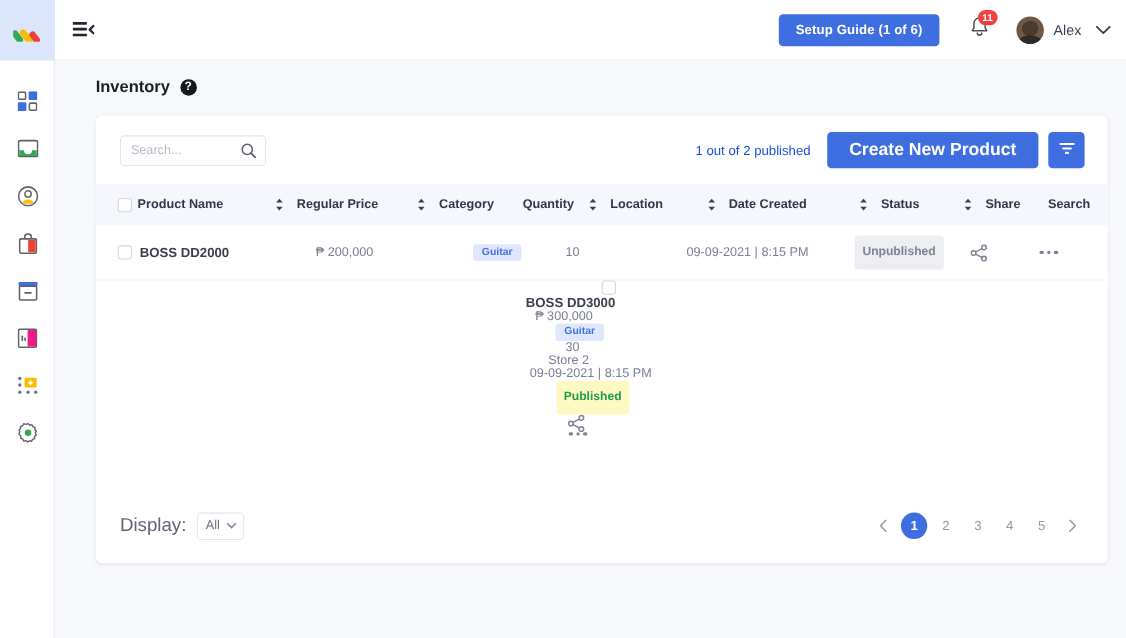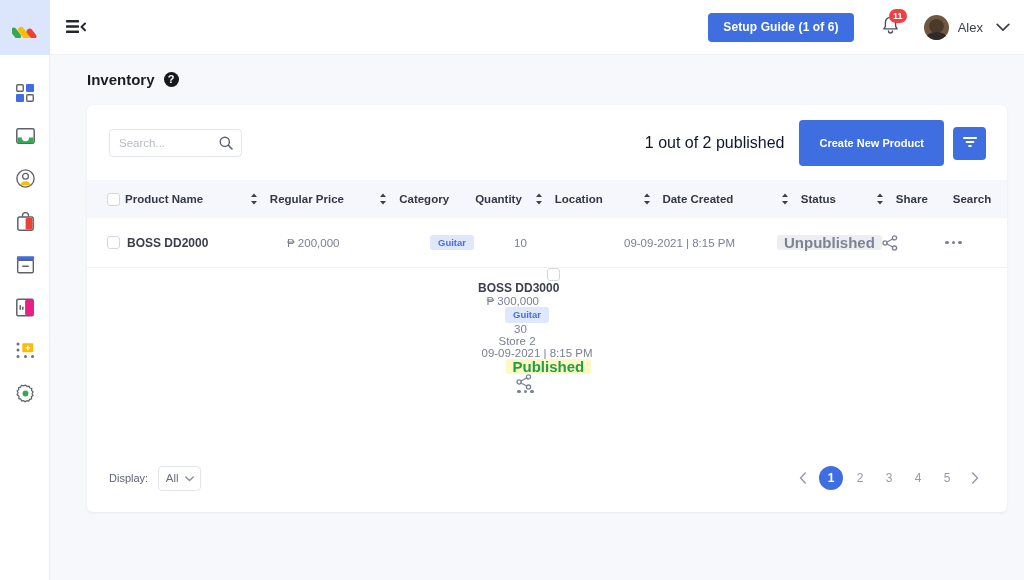--- a/index.html
+++ b/index.html
@@ -204,32 +204,32 @@
   #search-icon {
     position: absolute;
     right: 8px; top: 6px;
   }
   #toolbar-right {
     margin-left: auto;
     display: flex;
     align-items: center;
   }
   #published-count {
-    font-size: 16px;
-    color: #0f172a;
+    font-size: 12px;
+    color: #1d4ed8;
     margin-right: 15px;
   }
   #create-product-btn {
     background: #3f6ee0;
     color: #fff;
     border: none;
     border-radius: 4px;
-    height: 46px;
+    height: 33px;
     padding: 0 20px;
-    font-size: 11px;
+    font-size: 16px;
     font-weight: bold;
     cursor: pointer;
     font-family: "Liberation Sans", sans-serif;
   }
   #filter-btn {
     margin-left: 9px;
     width: 33px; height: 33px;
     background: #3f6ee0;
     border: none;
     border-radius: 4px;
@@ -301,24 +301,24 @@
   .badge-cat {
     background: #dfe7fd;
     color: #4470e4;
     font-size: 9.5px;
     font-weight: bold;
     border-radius: 3px;
     padding: 3px 8px;
     line-height: 1;
   }
   .badge-status {
-    font-size: 15px;
+    font-size: 11px;
     font-weight: bold;
     border-radius: 3px;
-    padding: 0 7px;
+    padding: 10px 7px;
     line-height: 1;
   }
   .badge-status.unpublished { background: #eceef2; color: #7e8394; }
   .badge-status.published   { background: #fef9c3; color: #1f9e47; }
 
   .icon-btn {
     cursor: pointer;
     display: flex;
     align-items: center;
   }
@@ -333,21 +333,21 @@
   
   #card-footer {
     position: absolute;
     left: 0; bottom: 0;
     width: 920px; height: 68px;
     display: flex;
     align-items: center;
     padding: 0 21px 0 22px;
   }
   #display-label {
-    font-size: 11px;
+    font-size: 17px;
     color: #5f6476;
     margin-right: 10px;
     text-align: center;
   }
   #display-select {
     width: 43px; height: 25px;
     border: 1px solid #e4e6ee;
     border-radius: 4px;
     display: flex;
     align-items: center;

